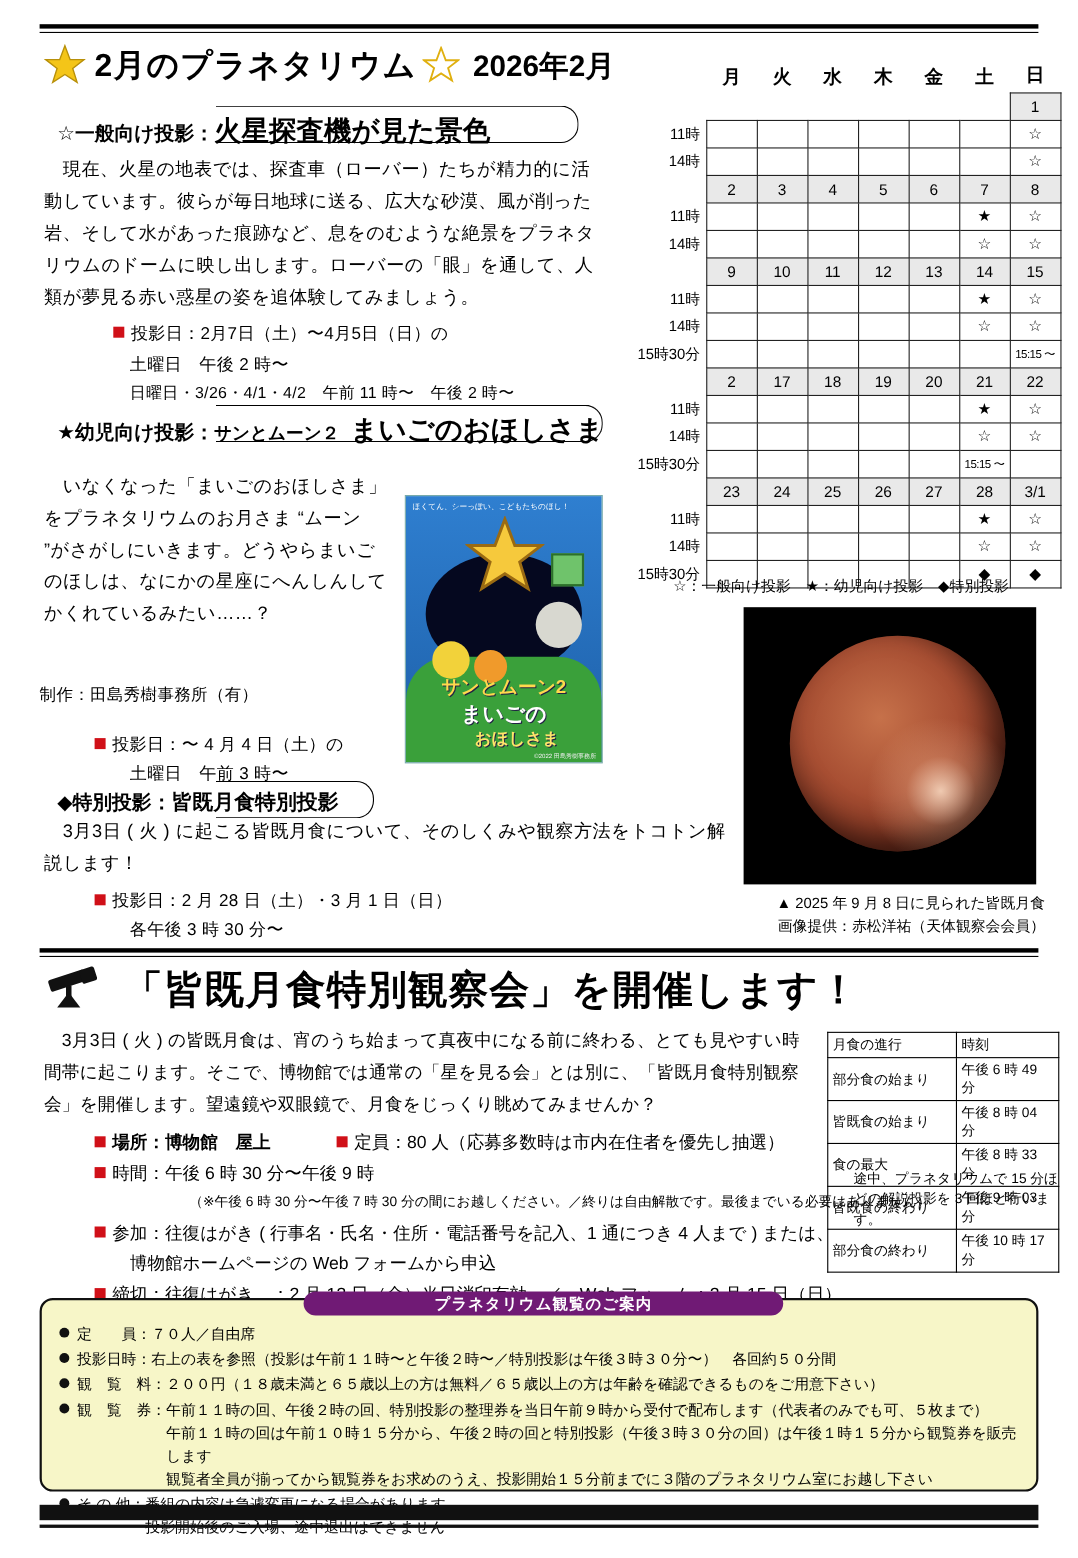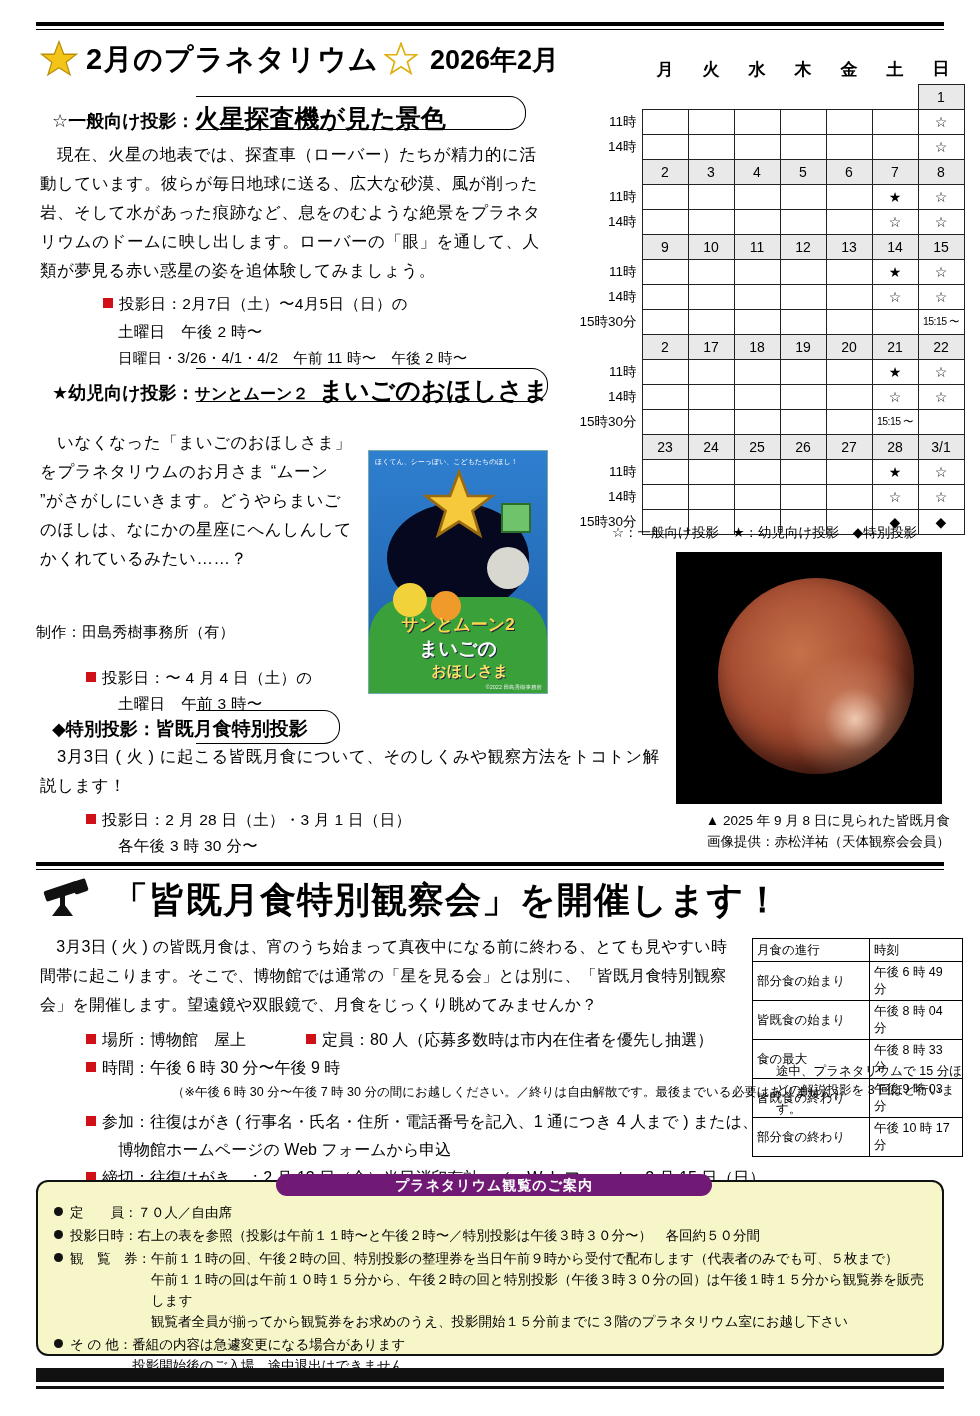--- a/index.html
+++ b/index.html
@@ -410,21 +410,21 @@
       <rect x="4" y="8" width="34" height="11" rx="2" transform="rotate(-18 21 13)" fill="#111"></rect>
       <rect x="33" y="2" width="14" height="13" rx="2" transform="rotate(-18 40 8)" fill="#111"></rect>
       <rect x="20" y="18" width="5" height="16" fill="#111"></rect>
       <polygon points="12,38 33,38 24,26 21,26" fill="#111"></polygon>
     </svg>
   </span>
   <div class="obs-title">「皆既月食特別観察会」を開催します！</div>
 
   <div class="obs-p">　3月3日 ( 火 ) の皆既月食は、宵のうち始まって真夜中になる前に終わる、とても見やすい時間帯に起こります。そこで、博物館では通常の「星を見る会」とは別に、「皆既月食特別観察会」を開催します。望遠鏡や双眼鏡で、月食をじっくり眺めてみませんか？</div>
 
-  <div class="obs-b" style="left:86px;top:1026px;">
+  <div class="obs-b" style="left:86px;top:1026px;font-weight:bold;">
     <span class="sq"></span><span>場所：博物館　屋上</span>
   </div>
   <div class="obs-b" style="left:306px;top:1026px;">
     <span class="sq"></span><span>定員：80 人（応募多数時は市内在住者を優先し抽選）</span>
   </div>
   <div class="obs-b" style="left:86px;top:1054px;">
     <span class="sq"></span><span>時間：午後 6 時 30 分〜午後 9 時</span>
   </div>
   <div class="obs-note" style="left:172px;top:1082px;">（※午後 6 時 30 分〜午後 7 時 30 分の間にお越しください。／終りは自由解散です。最後までいる必要はありません）</div>
   <div class="obs-b" style="left:86px;top:1108px;">
@@ -473,20 +473,26 @@
       <div style="display:flex;align-items:flex-start;margin-bottom:2px;">
         <span style="white-space:nowrap;"><span class="dot"></span>定　　員：</span>
         <span>
           <div>７０人／自由席</div>
         </span>
       </div>
       <div style="display:flex;align-items:flex-start;margin-bottom:2px;">
         <span style="white-space:nowrap;"><span class="dot"></span>投影日時：</span>
         <span>
           <div>右上の表を参照（投影は午前１１時〜と午後２時〜／特別投影は午後３時３０分〜）　各回約５０分間</div>
+        </span>
+      </div>
+      <div style="display:flex;align-items:flex-start;margin-bottom:2px;">
+        <span style="white-space:nowrap;"><span class="dot"></span>観　覧　料：</span>
+        <span>
+          <div>２００円（１８歳未満と６５歳以上の方は無料／６５歳以上の方は年齢を確認できるものをご用意下さい）</div>
         </span>
       </div>
       <div style="display:flex;align-items:flex-start;margin-bottom:2px;">
         <span style="white-space:nowrap;"><span class="dot"></span>観　覧　券：</span>
         <span>
           <div>午前１１時の回、午後２時の回、特別投影の整理券を当日午前９時から受付で配布します（代表者のみでも可、５枚まで）</div>
           <div>午前１１時の回は午前１０時１５分から、午後２時の回と特別投影（午後３時３０分の回）は午後１時１５分から観覧券を販売します</div>
           <div>観覧者全員が揃ってから観覧券をお求めのうえ、投影開始１５分前までに３階のプラネタリウム室にお越し下さい</div>
         </span>
       </div>

